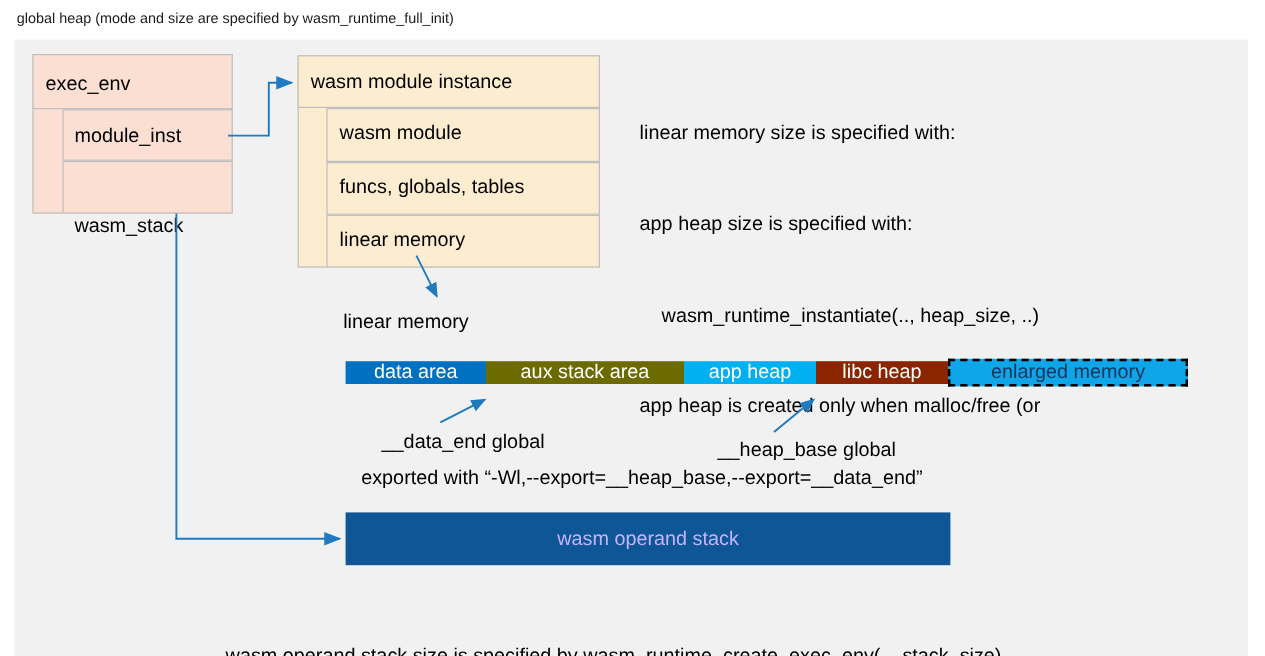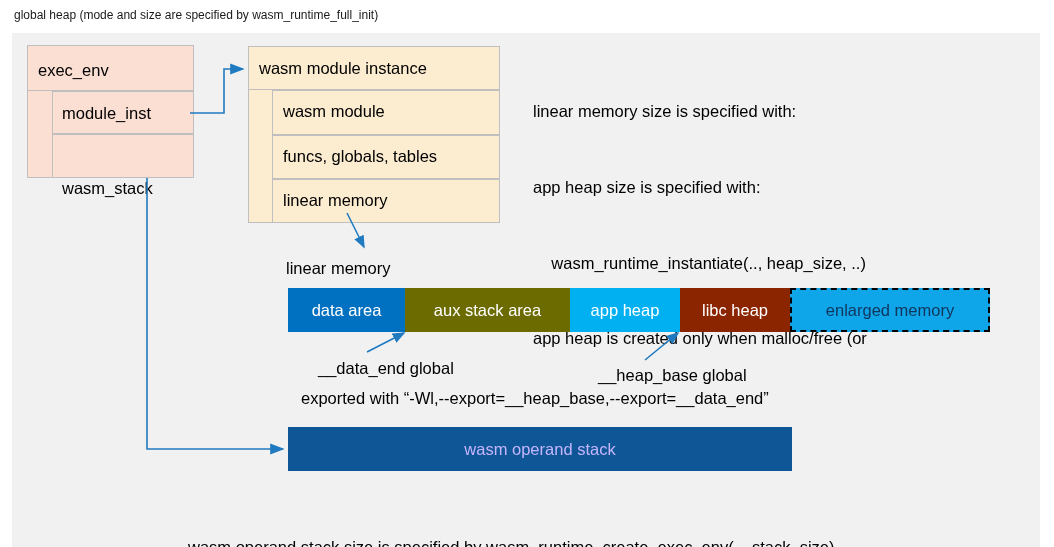--- a/index.html
+++ b/index.html
@@ -135,20 +135,21 @@
     font-size: 16.5px;
     line-height: 20px;
   }
 
   
   #membar {
     left: 288px;
     top: 288px;
     height: 44px;
     display: flex;
+    align-items: center;
   }
   .seg {
     box-sizing: border-box;
     display: flex;
     align-items: center;
     justify-content: center;
     font-size: 16.5px;
     color: #ffffff;
     white-space: nowrap;
   }

